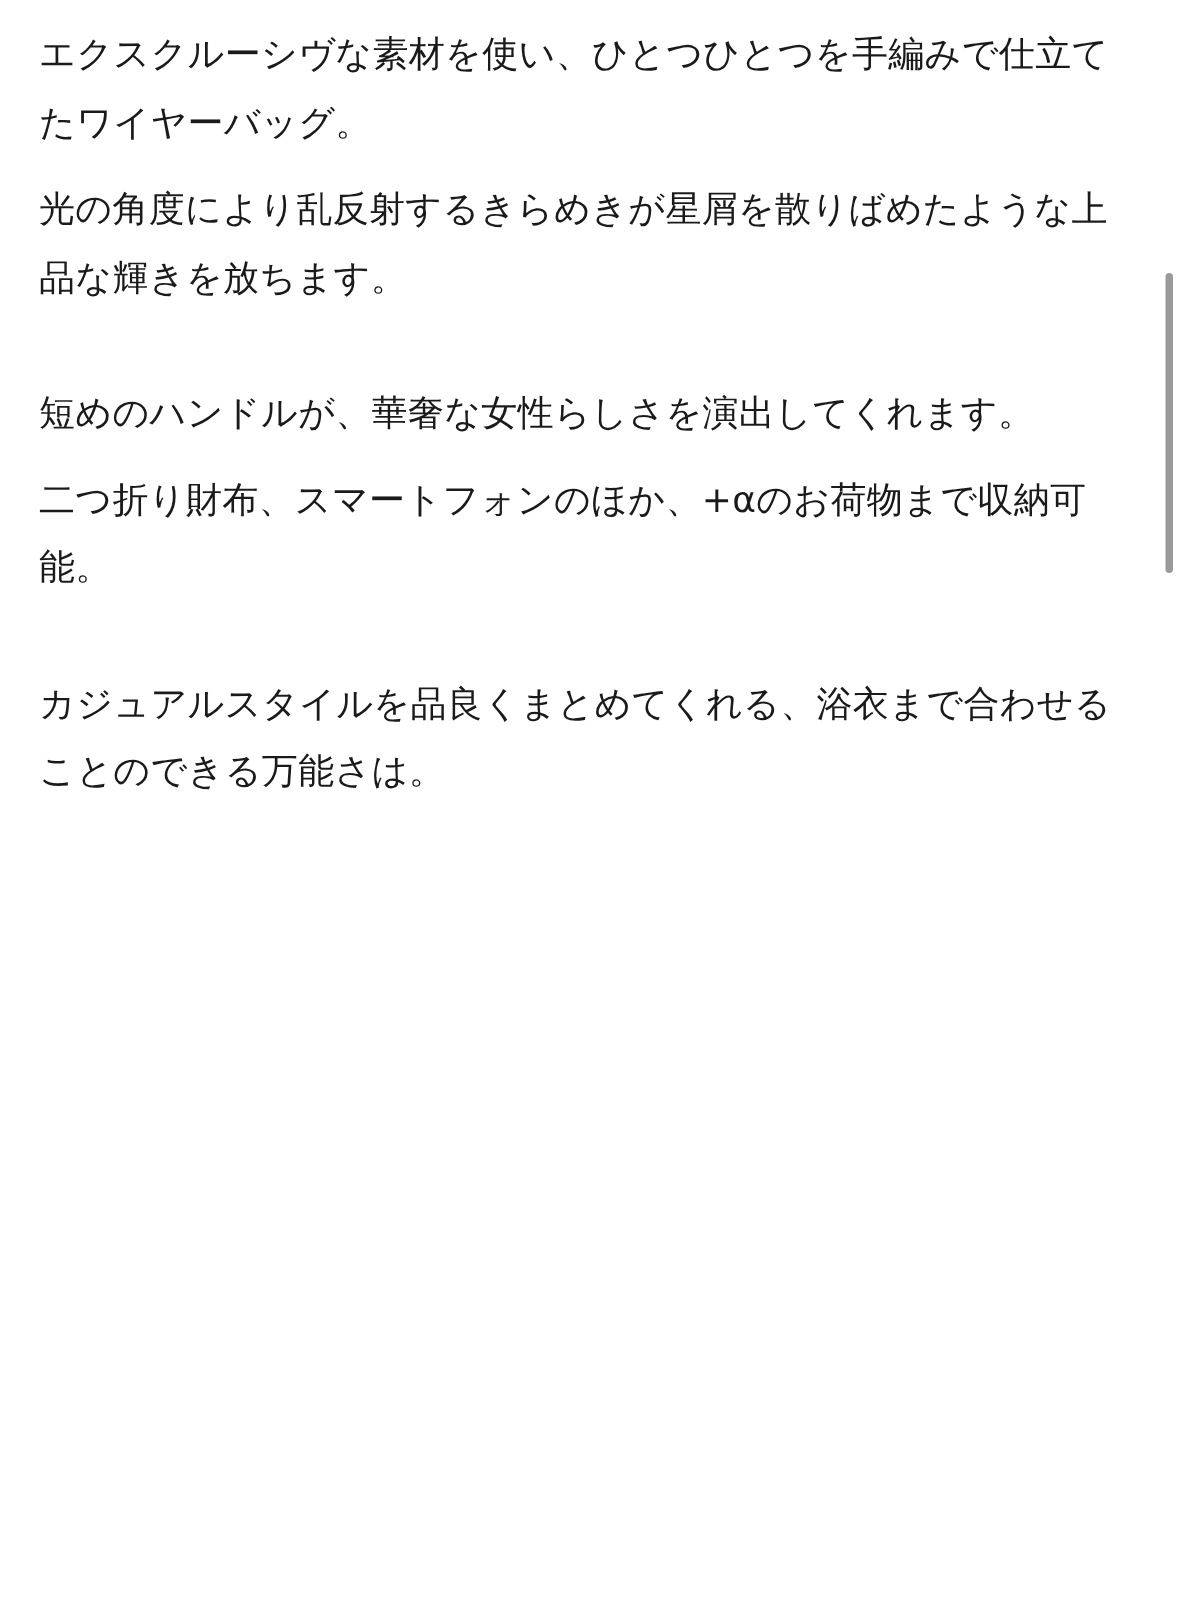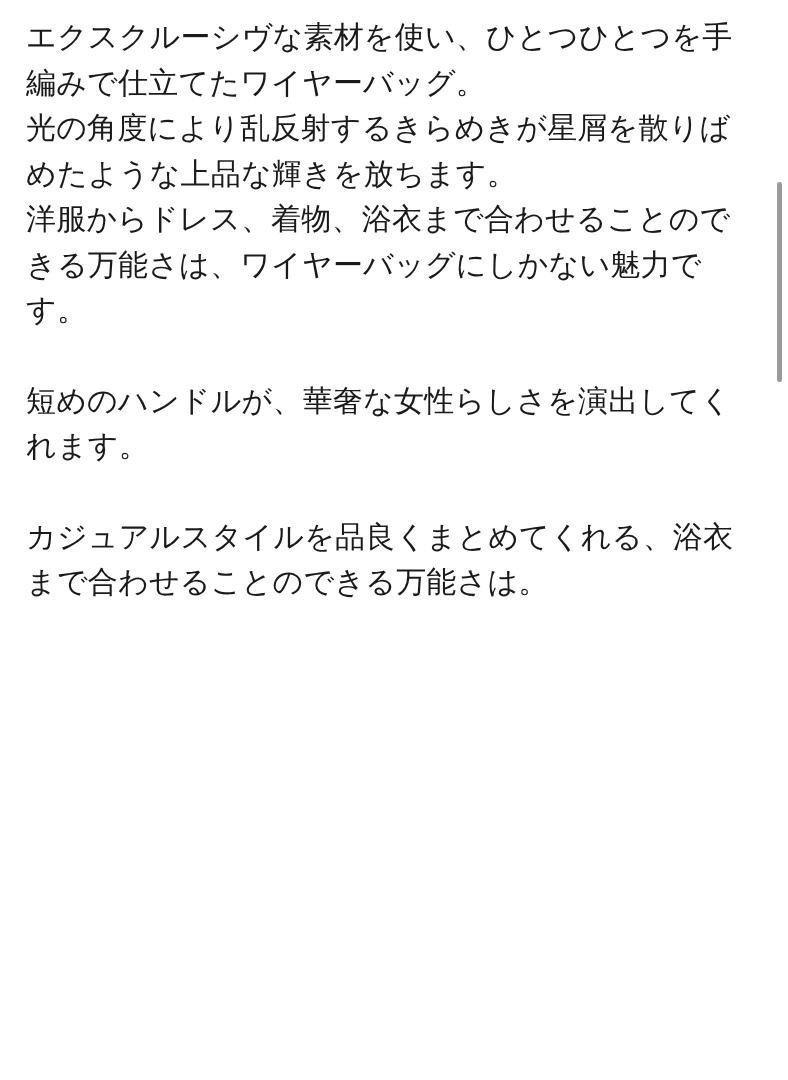--- a/index.html
+++ b/index.html
@@ -21,29 +21,29 @@
     background: #ffffff;
   }
   .content {
     position: absolute;
     left: 26px;
     top: 14px;
     width: 716px;
   }
   .para {
     color: #1a1a1a;
-    font-size: 30px;
+    font-size: 24px;
     line-height: 45.5px;
     letter-spacing: 0.2px;
     margin: 0;
     text-align: left;
     word-break: break-all;
   }
   .para + .para {
-    margin-top: 0;
+    margin-top: 12px;
   }
   .spacer {
     height: 45px;
   }
   .scrollbar-track {
     position: absolute;
     right: 3px;
     top: 0;
     width: 6px;
     height: 1080px;
@@ -60,25 +60,25 @@
   }
 </style>
 </head>
 <body>
 
 <div class="page">
   <div class="content">
 
     <p class="para">エクスクルーシヴな素材を使い、ひとつひとつを手編みで仕立てたワイヤーバッグ。</p>
     <p class="para">光の角度により乱反射するきらめきが星屑を散りばめたような上品な輝きを放ちます。</p>
-    <p class="para">洋服からドレス、着物、浴衣まで合わせることのできる万能さは、ワイヤーバッグにしかない魅力です。</p>
 
     <div class="spacer"></div>
 
     <p class="para">短めのハンドルが、華奢な女性らしさを演出してくれます。</p>
+    <p class="para">二つ折り財布、スマートフォンのほか、+αのお荷物まで収納可能。</p>
 
     <div class="spacer"></div>
 
     <p class="para">カジュアルスタイルを品良くまとめてくれる、浴衣まで合わせることのできる万能さは。</p>
 
   </div>
 
   <div class="scrollbar-track">
     <div class="scrollbar-thumb"></div>
   </div>

